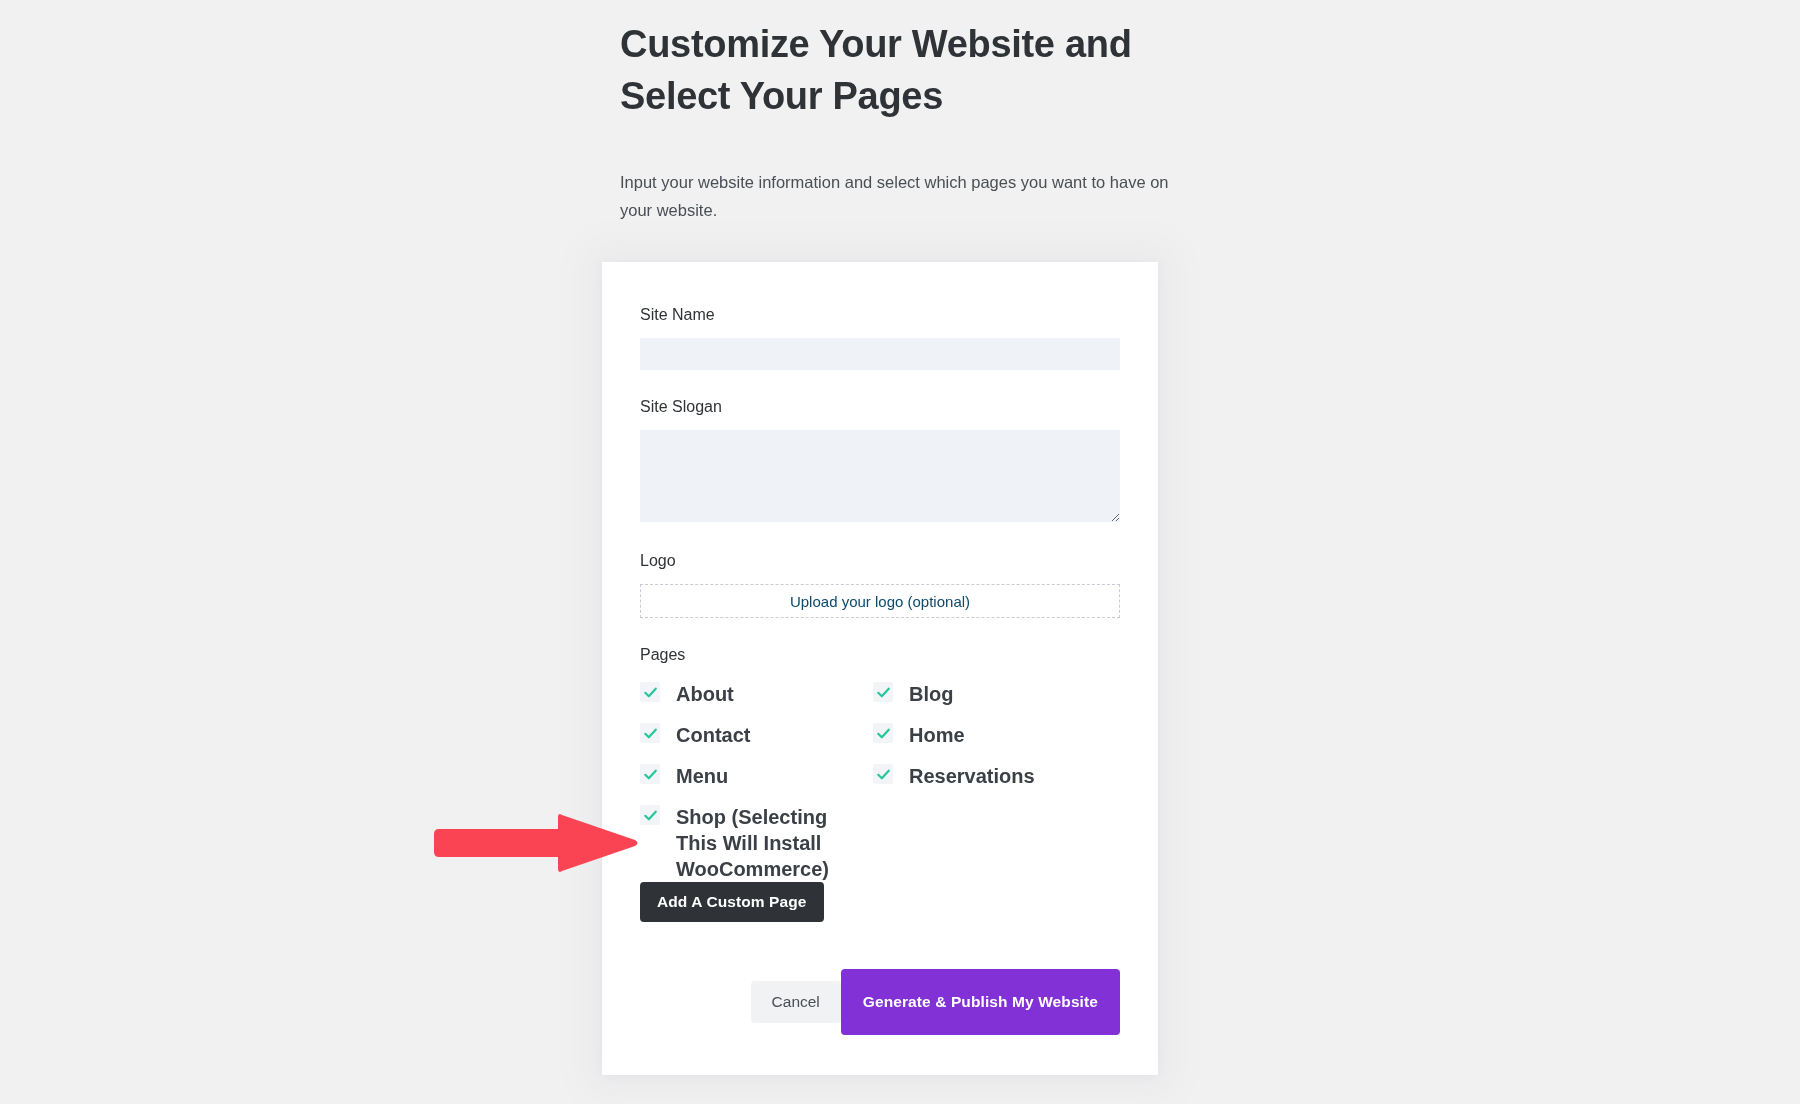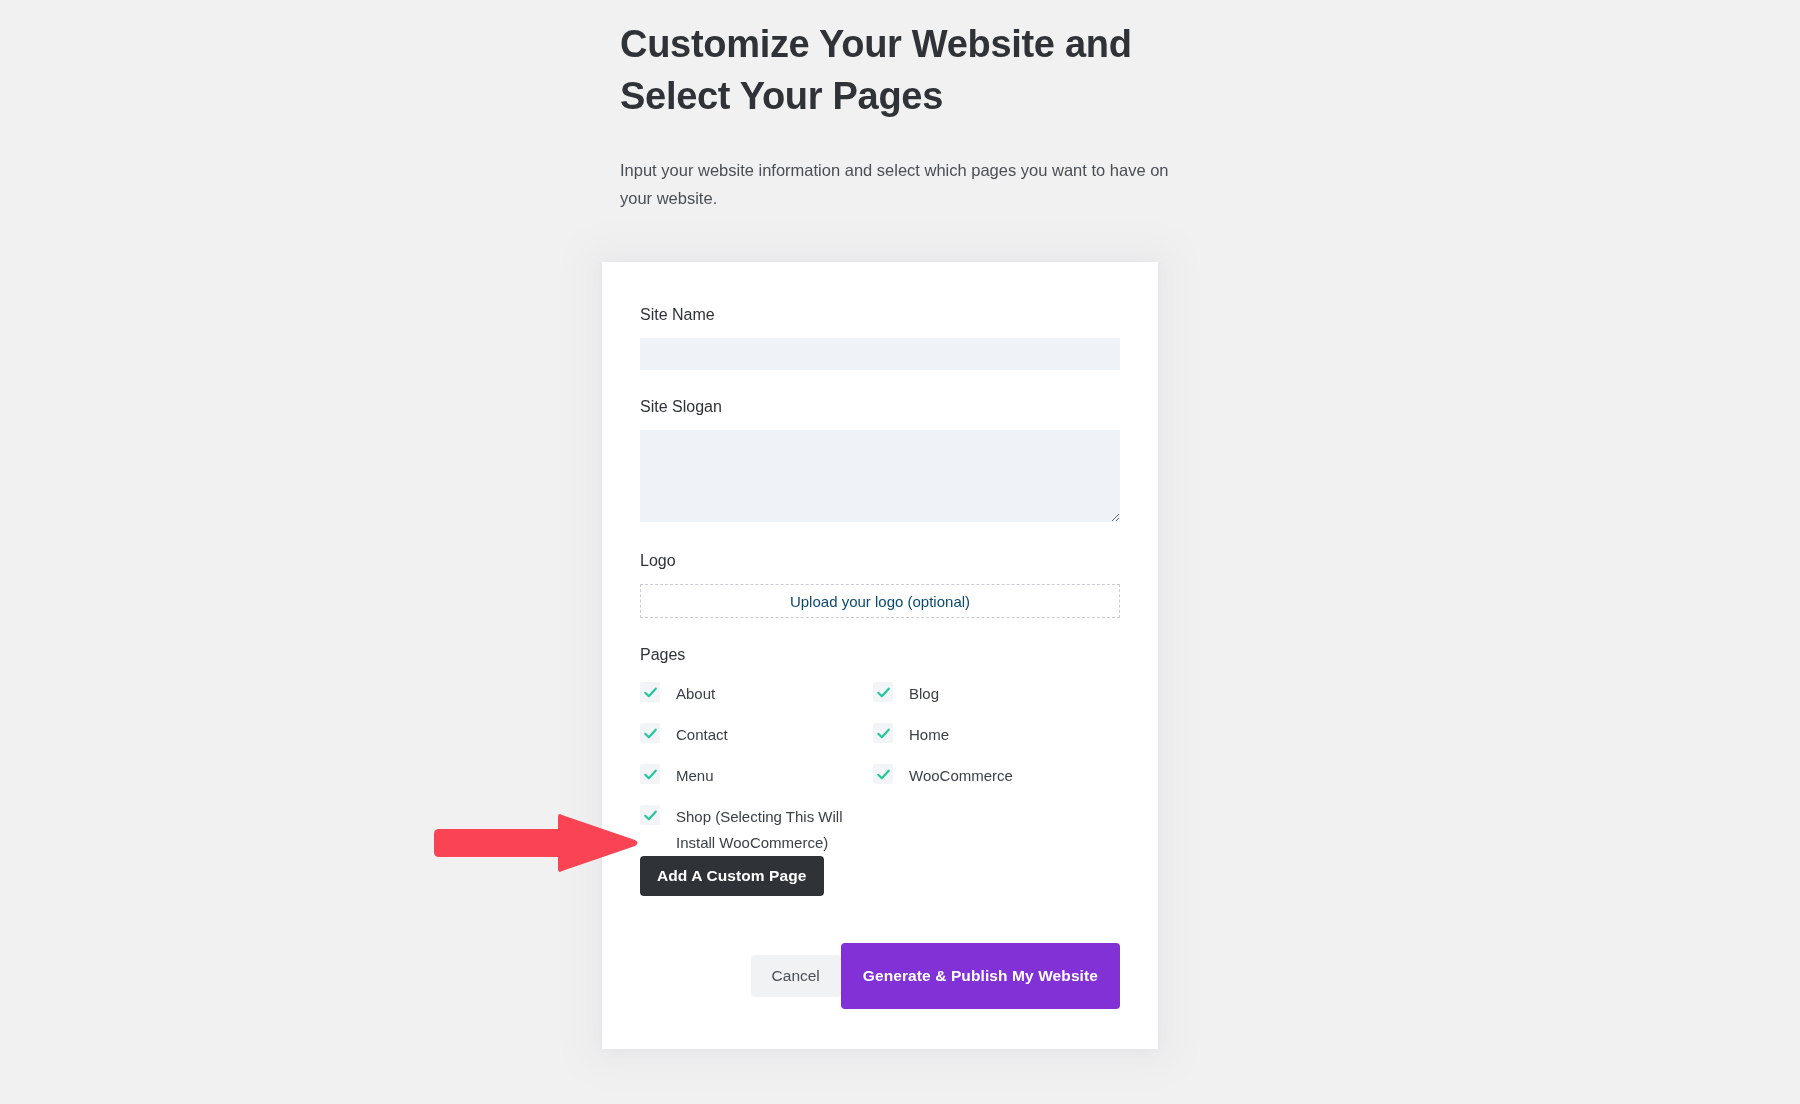--- a/index.html
+++ b/index.html
@@ -27,21 +27,21 @@
 
   .page-title {
     font-size: 38px;
     line-height: 52px;
     font-weight: 700;
     color: #2f3337;
     letter-spacing: -0.3px;
   }
 
   .page-subtitle {
-    margin-top: 34px;
+    margin-top: 46px;
     font-size: 16.5px;
     line-height: 28px;
     color: #4a4f55;
     font-weight: 400;
   }
 
   
   .card-wrap {
     position: absolute;
     left: 602px;
@@ -143,24 +143,25 @@
     display: flex;
     align-items: center;
     justify-content: center;
     margin-right: 16px;
     margin-top: 1px;
   }
 
   .checkbox svg { display: block; }
 
   .check-label {
-    font-size: 15px;
+    font-size: 20px;
     line-height: 26px;
     color: #3b4047;
     max-width: 165px;
+    font-weight: bold;
   }
 
   .check-row.wide .check-label { max-width: 172px; }
 
   
   .custom-page-btn {
     display: inline-block;
     background: #2f3337;
     color: #ffffff;
     font-size: 15.5px;
@@ -297,21 +298,21 @@
           </span>
           <span class="check-label">Menu</span>
         </div>
 
         <div class="check-row">
           <span class="checkbox">
             <svg width="15" height="15" viewBox="0 0 16 16" fill="none">
                 <path d="M2.4 8.3 L6.2 12 L13.6 3.9" stroke="#22c79a" stroke-width="2.3" stroke-linecap="round" stroke-linejoin="round"></path>
               </svg>
           </span>
-          <span class="check-label">WooCommerce</span>
+          <span class="check-label">Reservations</span>
         </div>
 
         <div class="check-row wide">
           <span class="checkbox">
             <svg width="15" height="15" viewBox="0 0 16 16" fill="none">
                 <path d="M2.4 8.3 L6.2 12 L13.6 3.9" stroke="#22c79a" stroke-width="2.3" stroke-linecap="round" stroke-linejoin="round"></path>
               </svg>
           </span>
           <span class="check-label">Shop (Selecting This Will Install WooCommerce)</span>
         </div>

